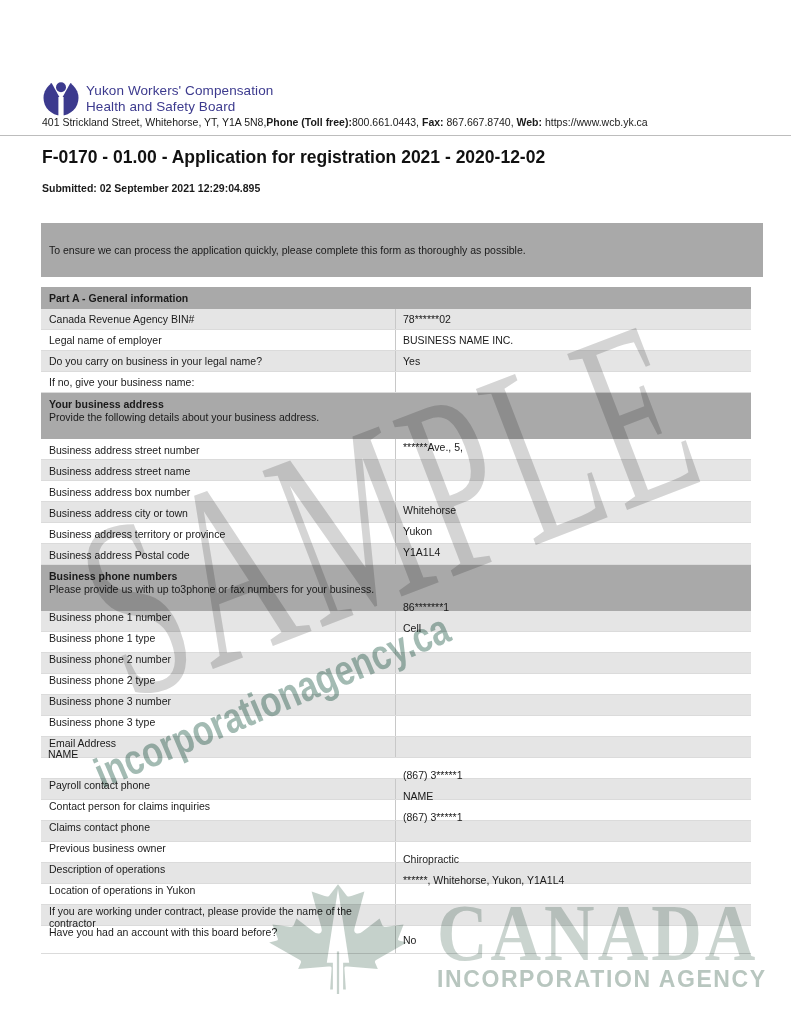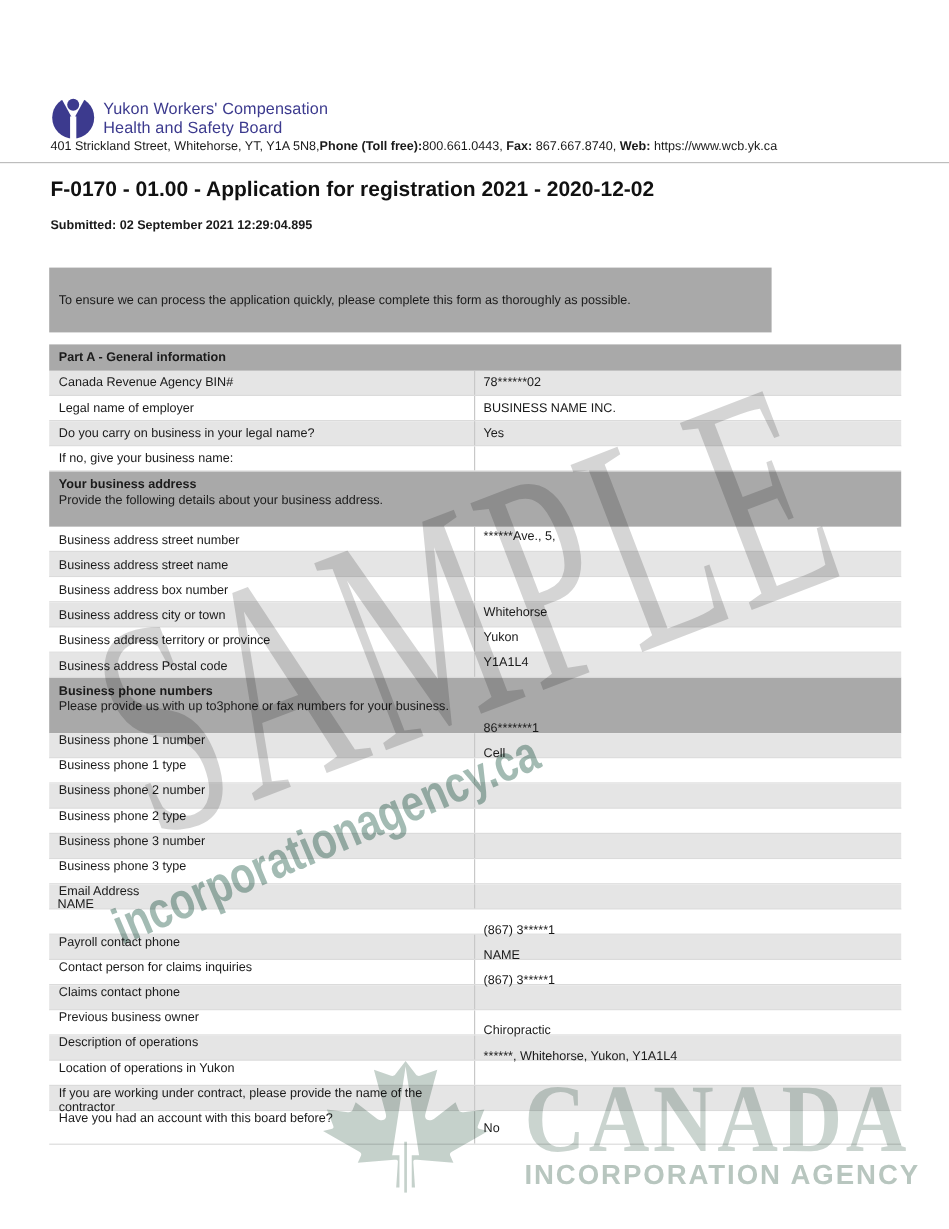--- a/index.html
+++ b/index.html
@@ -10,21 +10,21 @@
   .logo{position:absolute;left:42px;top:40px;width:38px;height:36px;}
   .org-name{position:absolute;left:86px;top:43px;font-size:13.5px;line-height:16px;
             color:#3c3a8e;letter-spacing:.1px;}
   .contact-line{position:absolute;left:42px;top:76px;font-size:10.5px;white-space:nowrap;}
   .contact-line .b{font-weight:bold;}
   .rule{position:absolute;left:0;top:95px;width:791px;border-top:1px solid #bdbdbd;}
 
   .page-title{position:absolute;left:42px;top:107px;font-size:17.5px;font-weight:bold;color:#111;}
   .submitted{position:absolute;left:42px;top:142px;font-size:10.5px;font-weight:bold;}
 
-  .notice-bar{position:absolute;left:41px;top:183px;width:602px;height:54px;background:#a9a9a9;
+  .notice-bar{position:absolute;left:41px;top:183px;width:722px;height:54px;background:#a9a9a9;
               display:flex;align-items:center;box-sizing:border-box;padding:0 8px;font-size:10.5px;}
 
   
   .form{position:absolute;left:41px;top:247px;width:710px;}
   .section-header{background:#a9a9a9;box-sizing:border-box;padding:4px 8px 3px 8px;overflow:hidden;}
   .section-header.plain{height:22px;padding:0 0 0 8px;display:flex;align-items:center;}
   .sec-1 .section-header,.sec-2 .section-header{height:46px;}
   .section-title{font-size:10.5px;font-weight:bold;line-height:14px;}
   .section-subtext{font-size:10.5px;line-height:13px;}
   .sec-1 .section-subtext{width:290px;text-align:justify;}

